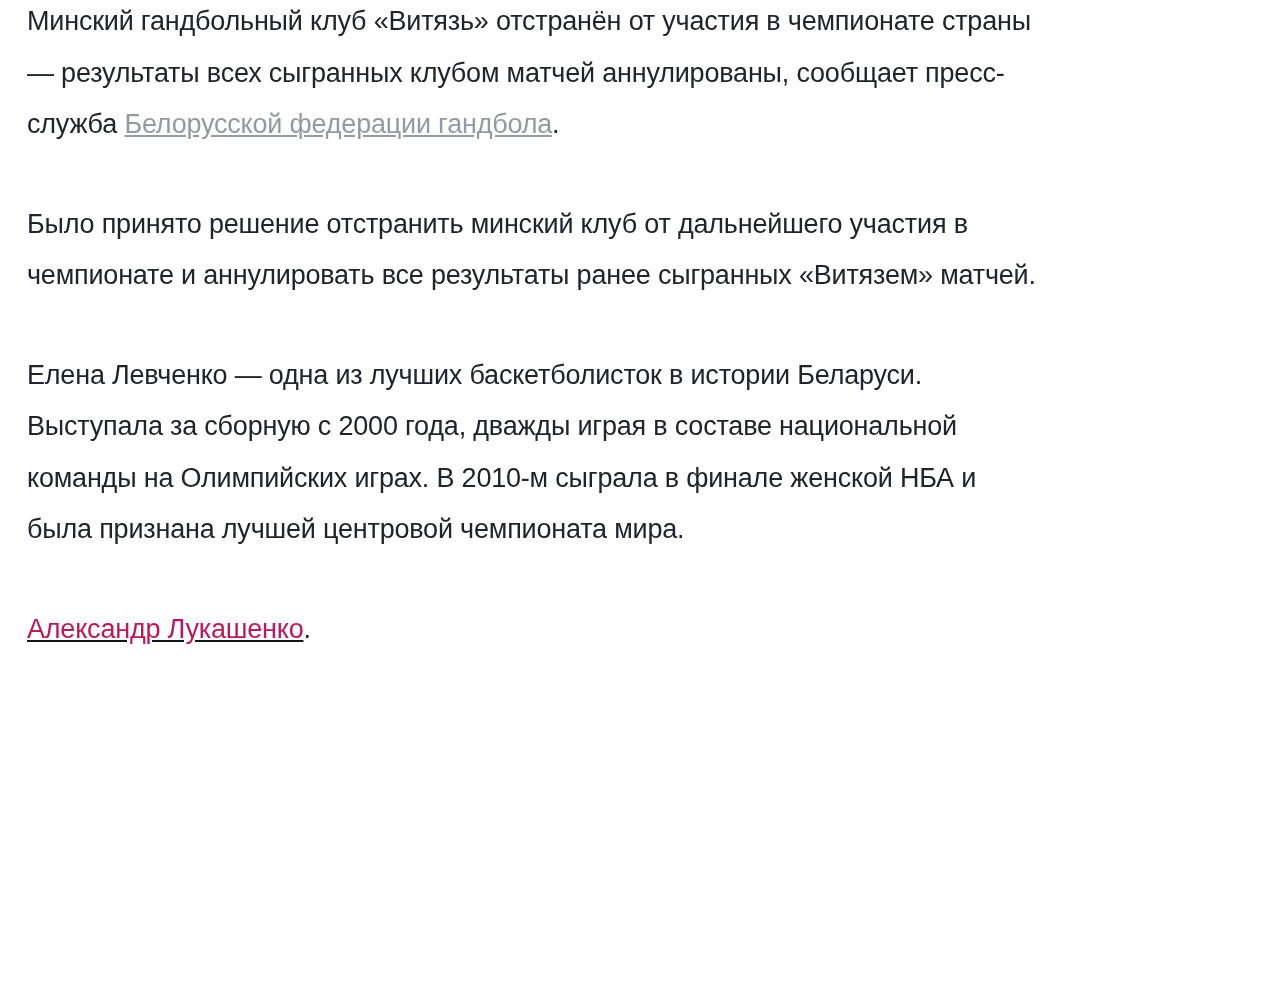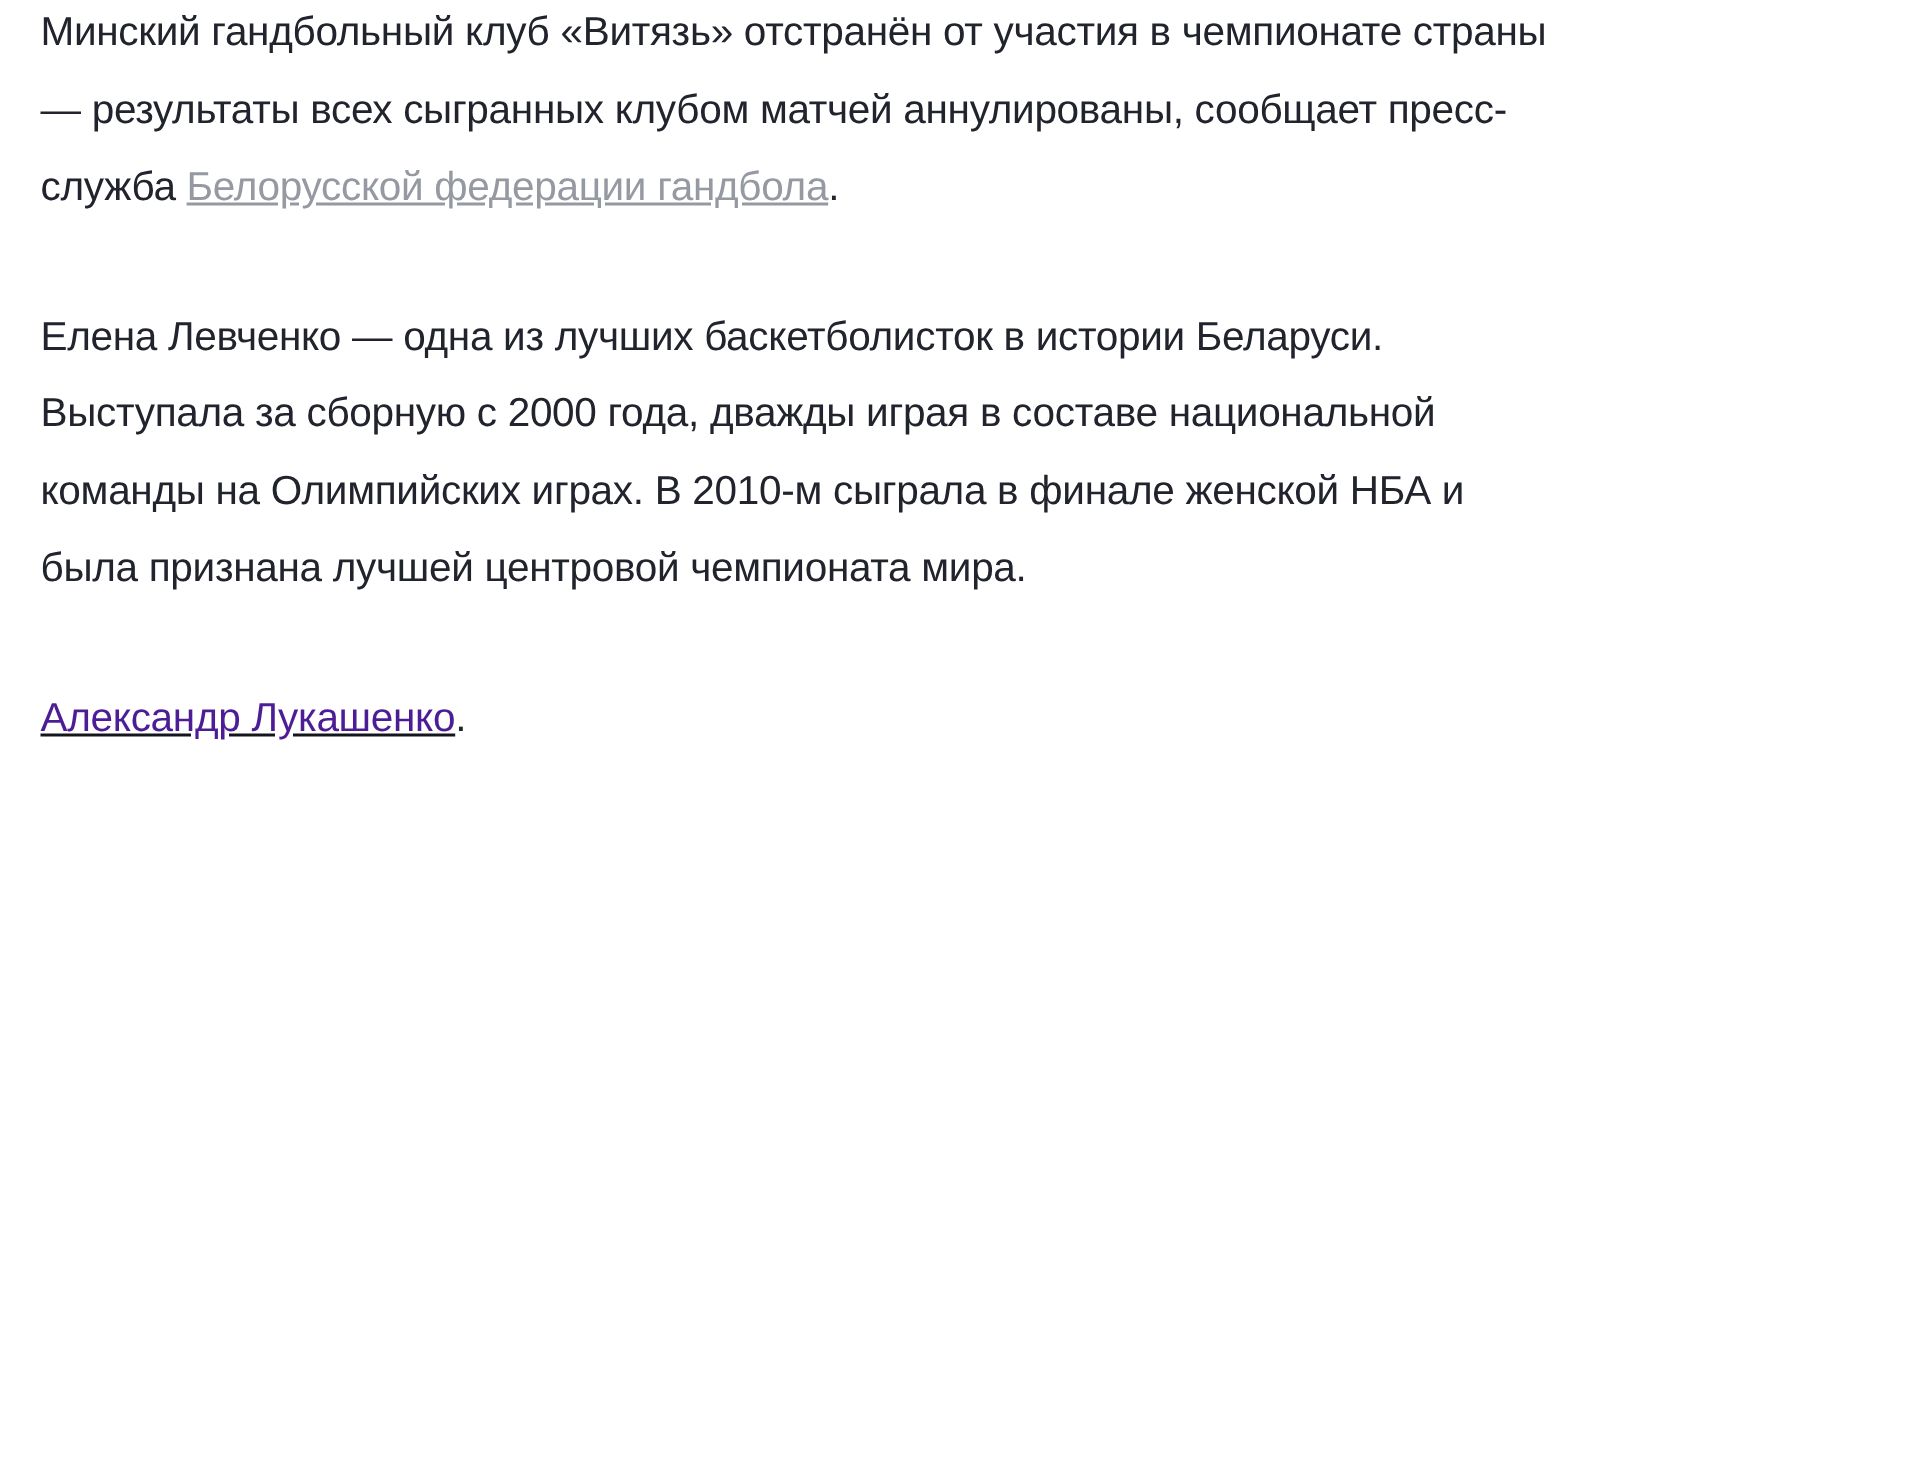--- a/index.html
+++ b/index.html
@@ -31,39 +31,41 @@
     margin-bottom: 0;
   }
   a.link-visited {
     color: #9599a1;
     text-decoration: underline;
     text-decoration-color: #9599a1;
     cursor: pointer;
     margin-top: 16px;
   }
   a.link-normal {
-    color: #4c1d95;
+    color: #be185d;
     text-decoration: underline;
     text-decoration-color: #15161d;
     cursor: pointer;
   }
   b.bold-name {
     font-weight: bold;
     color: #1c1e27;
   }
 </style>
 </head>
 <body>
 
 <main class="article">
 
   <p><span>Минский гандбольный клуб «Витязь» отстранён от участия в чемпионате страны
 — результаты всех сыгранных клубом матчей аннулированы, сообщает пресс-
 служба </span><a class="link-visited" href="#">Белорусской федерации гандбола</a><span>.</span></p>
 
+  <p><span>Было принято решение отстранить минский клуб от дальнейшего участия в
+чемпионате и аннулировать все результаты ранее сыгранных «Витязем» матчей.</span></p>
 
 
   <p><span>Елена Левченко — одна из лучших баскетболисток в истории Беларуси.
 Выступала за сборную с 2000 года, дважды играя в составе национальной
 команды на Олимпийских играх. В 2010-м сыграла в финале женской НБА и
 была признана лучшей центровой чемпионата мира.</span></p>
 
   <p><a class="link-normal" href="#">Александр Лукашенко</a><span>.</span></p>
 
 </main>

